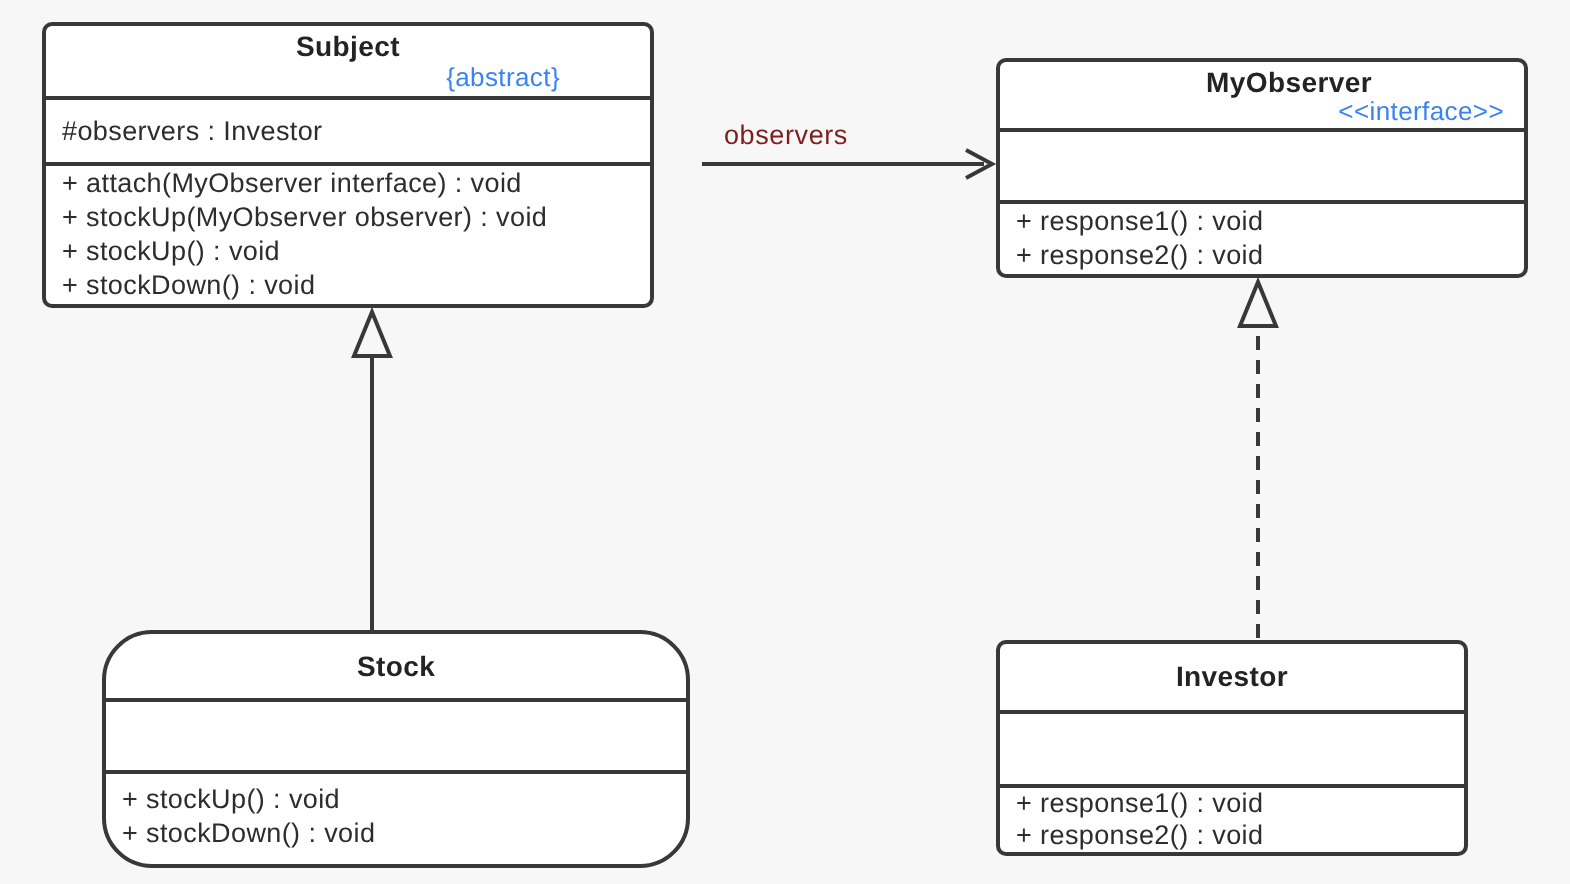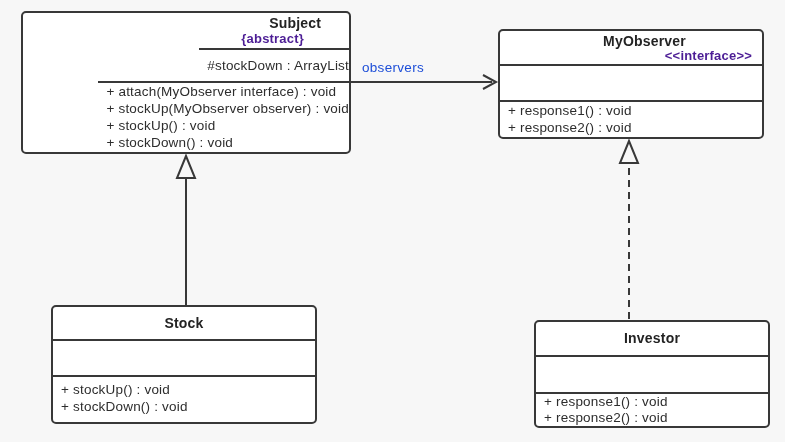--- a/index.html
+++ b/index.html
@@ -36,69 +36,69 @@
   .title-name {
     font-size: 14px;
     font-weight: bold;
     text-align: center;
     line-height: 17px;
     letter-spacing: 0.2px;
     color: #232323;
   }
   .stereo {
     font-size: 13px;
-    font-weight: bold;
+    font-weight: normal;
     text-align: right;
     line-height: 14px;
     letter-spacing: 0.2px;
-    color: #4c1d95;
+    color: #3b82f6;
   }
   .member {
     font-size: 13.5px;
     line-height: 17px;
     padding-left: 8px;
     white-space: nowrap;
     letter-spacing: 0.2px;
   }
   
-  #subject { left: 21px; top: 11px; width: 330px; height: 143px; align-items: flex-end; }
+  #subject { left: 21px; top: 11px; width: 306px; height: 143px; }
   #subject .title { height: 35px; padding-top: 2px; }
   #subject .stereo { padding-right: 45px; }
   #subject .attrs { height: 33px; display: flex; align-items: center; }
   
   #myobserver { left: 498px; top: 29px; width: 266px; height: 110px; }
   #myobserver .title { height: 33px; padding-top: 2px; }
   #myobserver .title-name { line-height: 16px; margin-left: 27px; }
   #myobserver .stereo { padding-right: 10px; }
   #myobserver .attrs { height: 36px; }
   
-  #stock { left: 51px; top: 305px; width: 266px; height: 119px; }
+  #stock { left: 51px; top: 315px; width: 294px; height: 119px; border-radius: 25px; }
   #stock .title { height: 32px; display: flex; align-items: center; justify-content: center; }
   #stock .attrs { height: 36px; }
   #stock .methods { padding-top: 4px; }
   
-  #investor { left: 498px; top: 320px; width: 236px; height: 108px; margin-left: 36px; }
+  #investor { left: 498px; top: 320px; width: 236px; height: 108px; }
   #investor .title { height: 33px; display: flex; align-items: center; justify-content: center; }
   #investor .attrs { height: 37px; }
   #investor .member { line-height: 16px; }
   
   .connectors {
     position: absolute;
     left: 0; top: 0;
     width: 785px;
     height: 442px;
     pointer-events: none;
   }
   .assoc-label {
     position: absolute;
     left: 362px;
     top: 60px;
     font-size: 13.5px;
     letter-spacing: 0.3px;
-    color: #1d4ed8;
+    color: #7f1d1d;
   }
 </style>
 </head>
 <body>
 
 <div class="canvas">
 
   <svg class="connectors" viewBox="0 0 785 442" xmlns="http://www.w3.org/2000/svg">
 
     <line x1="351" y1="82" x2="492" y2="82" stroke="#383838" stroke-width="2"></line>
@@ -112,21 +112,21 @@
   </svg>
 
   <span class="assoc-label">observers</span>
 
   <div class="uml-class" id="subject">
     <div class="compartment title">
       <div class="title-name">Subject</div>
       <div class="stereo">{abstract}</div>
     </div>
     <div class="compartment attrs">
-      <div class="member">#stockDown : ArrayList</div>
+      <div class="member">#observers : Investor</div>
     </div>
     <div class="compartment methods">
       <div class="member">+ attach(MyObserver interface) : void</div>
       <div class="member">+ stockUp(MyObserver observer) : void</div>
       <div class="member">+ stockUp() : void</div>
       <div class="member">+ stockDown() : void</div>
     </div>
   </div>
 
   <div class="uml-class" id="myobserver">

